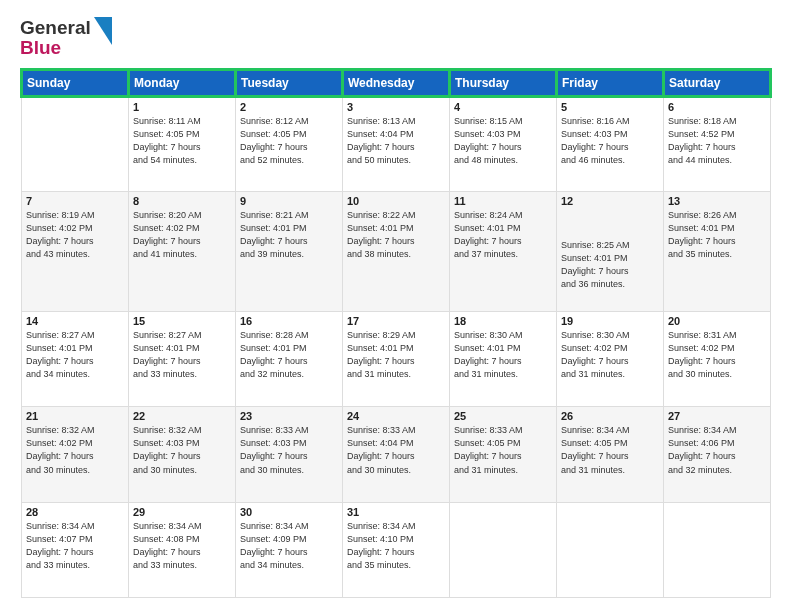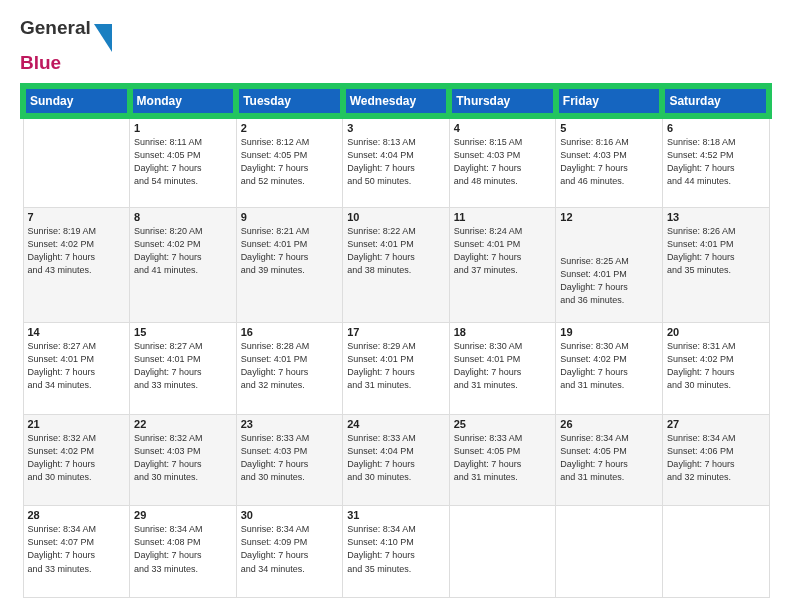--- a/index.html
+++ b/index.html
@@ -49,21 +49,21 @@
       width: 100%;
       table-layout: fixed;
     }
     .calendar th {
       background: #1565c0;
       color: #fff;
       font-size: 12px;
       font-weight: bold;
       padding: 5px 4px;
       text-align: left;
-      border: 6px solid #22c55e;
+      border: 3px solid #22c55e;
     }
     .calendar td {
       vertical-align: top;
       border: 1px solid #ddd;
       padding: 3px 4px 3px 4px;
       font-size: 9.5px;
       color: #333;
       width: calc(100% / 7);
       height: 82px;
       background: #fff;
@@ -87,21 +87,21 @@
       background: #fafafa;
     }
   </style>
 </head>
 <body>
 
 <div class="page">
   <div class="header">
     <div class="logo">
   <div style="display:flex;align-items:center;gap:0px;">
-    <div style="display:flex;flex-direction:column;line-height:1.05;gap:15px;">
+    <div style="display:flex;flex-direction:column;line-height:1.05;">
       <span style="font-size:19px;font-weight:bold;color:#333;font-family:Arial;">General</span>
       <span style="font-size:19px;font-weight:bold;color:#be185d;font-family:Arial;">Blue</span>
     </div>
     <div style="margin-left:3px;margin-top:-10px;">
       <svg width="18" height="28" viewBox="0 0 18 28">
         <polygon points="0,0 18,0 18,28" fill="#1a7fc1"></polygon>
       </svg>
     </div>
   </div>
 </div>

